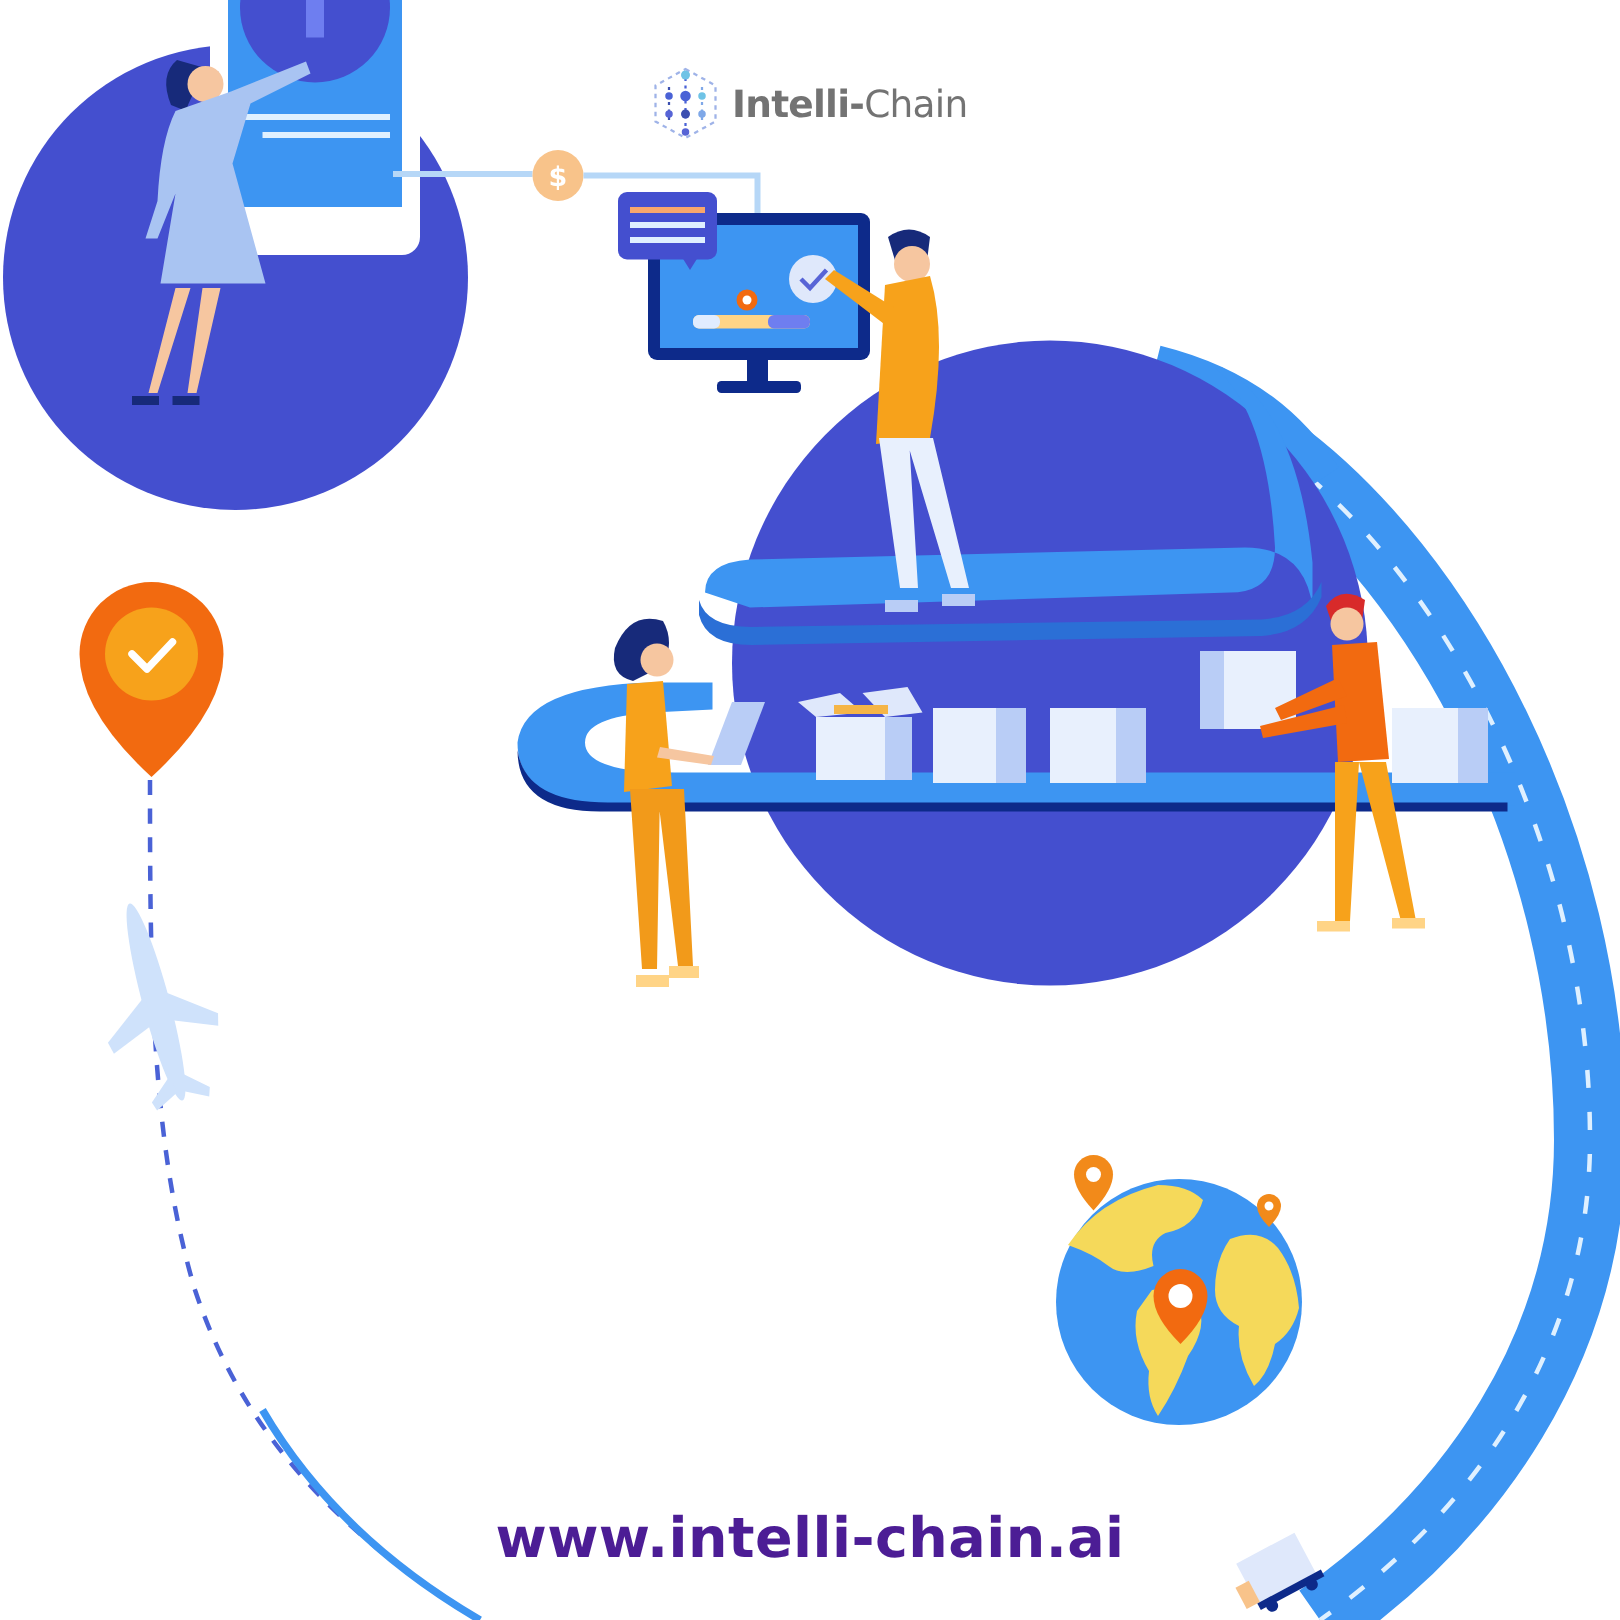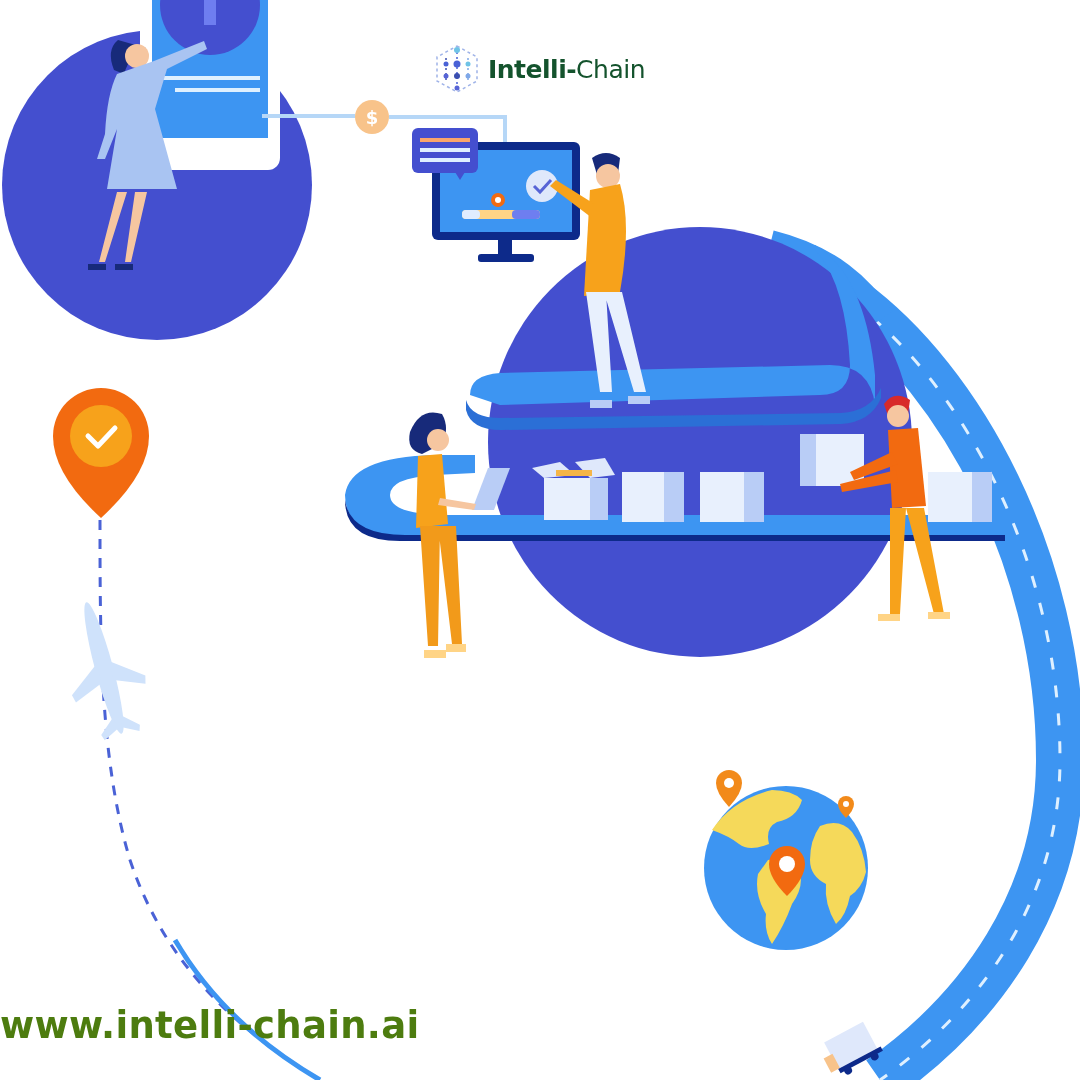--- a/index.html
+++ b/index.html
@@ -1,22 +1,22 @@
 <!DOCTYPE html>
 <html><head>
   <meta charset="utf-8">
   <style>
     html, body { margin: 0; padding: 0; background: #ffffff; }
     body { width: 1080px; height: 1080px; overflow: hidden; position: relative; font-family: "DejaVu Sans", sans-serif; }
     .canvas { position: absolute; left: 0; top: 0; width: 1080px; height: 1080px; }
     .brand { position: absolute; left: 432px; top: 44px; height: 50px; display: flex; align-items: center; gap: 6px; }
-    .brand-name { font-family: "DejaVu Sans", sans-serif; font-size: 25px; letter-spacing: -0.5px; color: #14532d; white-space: nowrap; }
+    .brand-name { font-family: "DejaVu Sans", sans-serif; font-size: 25px; letter-spacing: -0.5px; color: #737373; white-space: nowrap; }
     .brand-name .b1 { font-weight: bold; }
     .brand-name .b2 { font-weight: normal; }
-    .website { position: absolute; left: 0; width: 1080px; top: 1004px; text-align: left; font-family: "DejaVu Sans", sans-serif; font-weight: bold; font-size: 37px; color: #4d7c0f; letter-spacing: 0.3px; }
+    .website { position: absolute; left: 0; width: 1080px; top: 1004px; text-align: center; font-family: "DejaVu Sans", sans-serif; font-weight: bold; font-size: 37px; color: #4c1d95; letter-spacing: 0.3px; }
   </style>
 </head>
 <body>
 
 <svg class="canvas" viewBox="0 0 1080 1080" xmlns="http://www.w3.org/2000/svg">
 
   <g>
     <path d="M100 520 C100 640 100 760 130 860 C160 950 220 1020 320 1080" fill="none" stroke="#4a62d6" stroke-width="3" stroke-dasharray="10 9"></path>
     <path d="M175 940 C210 1000 260 1045 320 1080" fill="none" stroke="#3d95f2" stroke-width="5"></path>
   </g>

